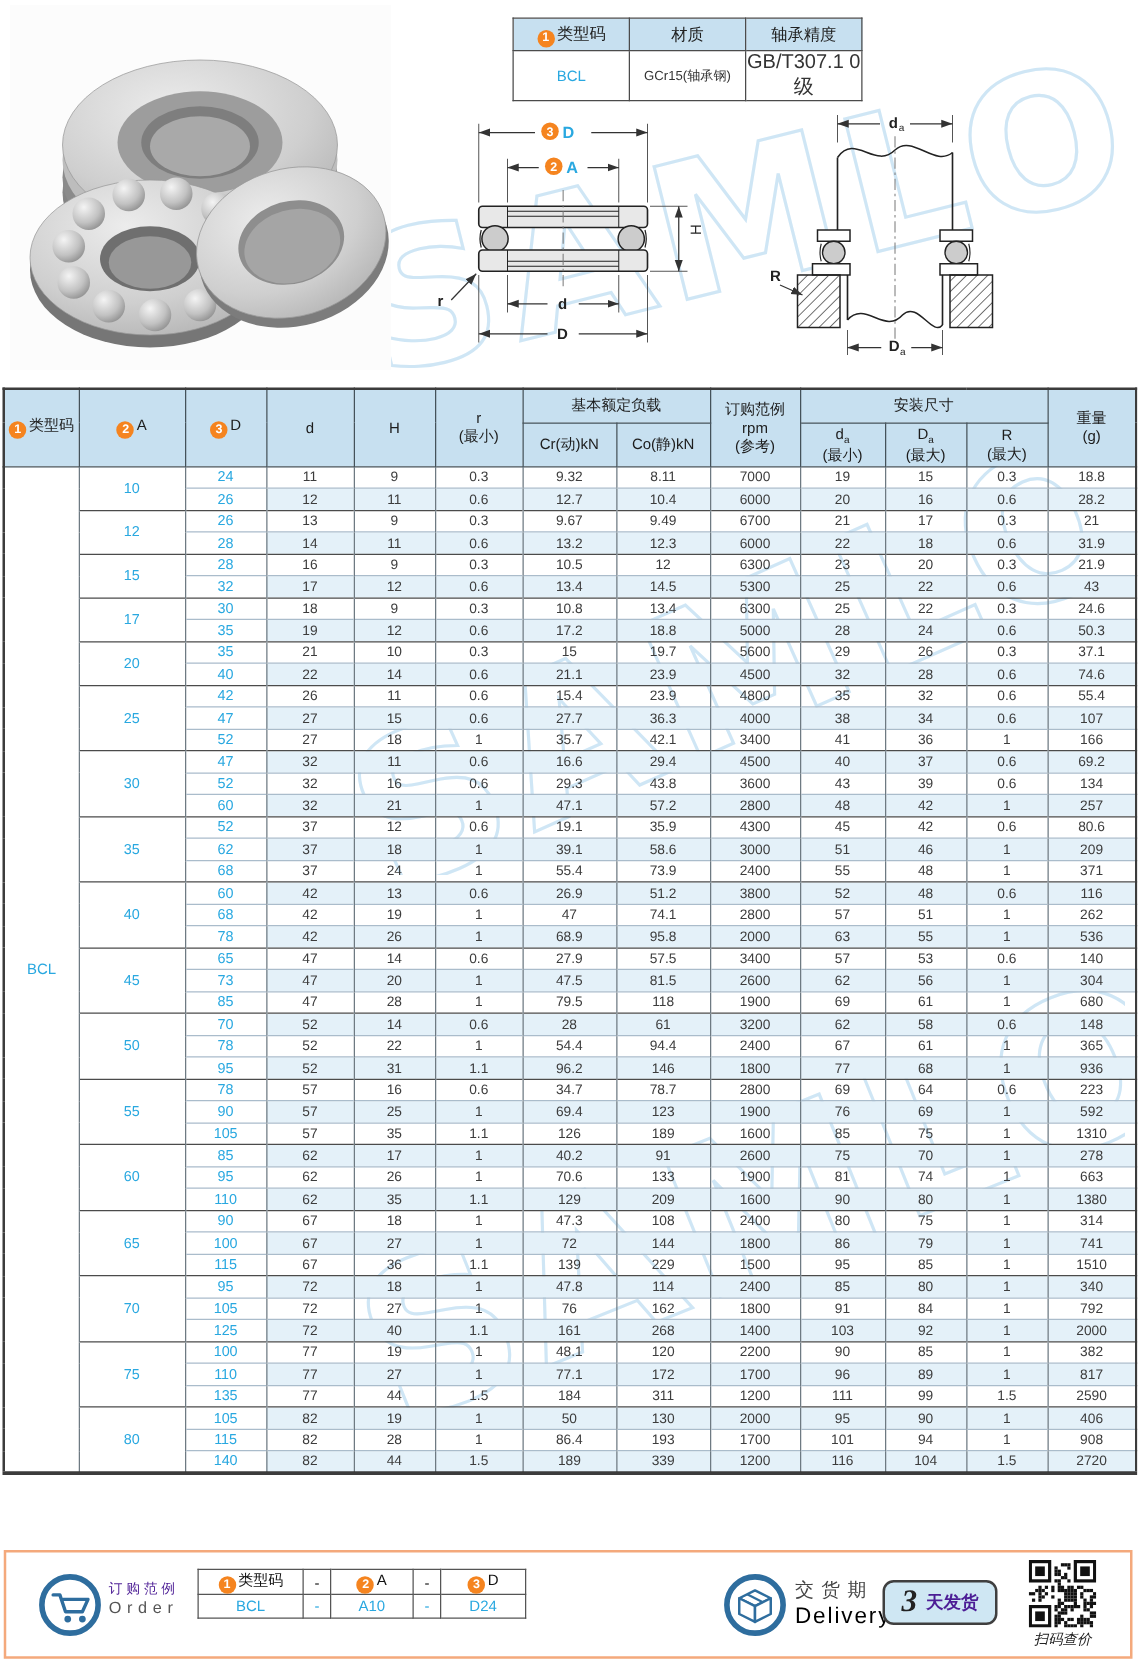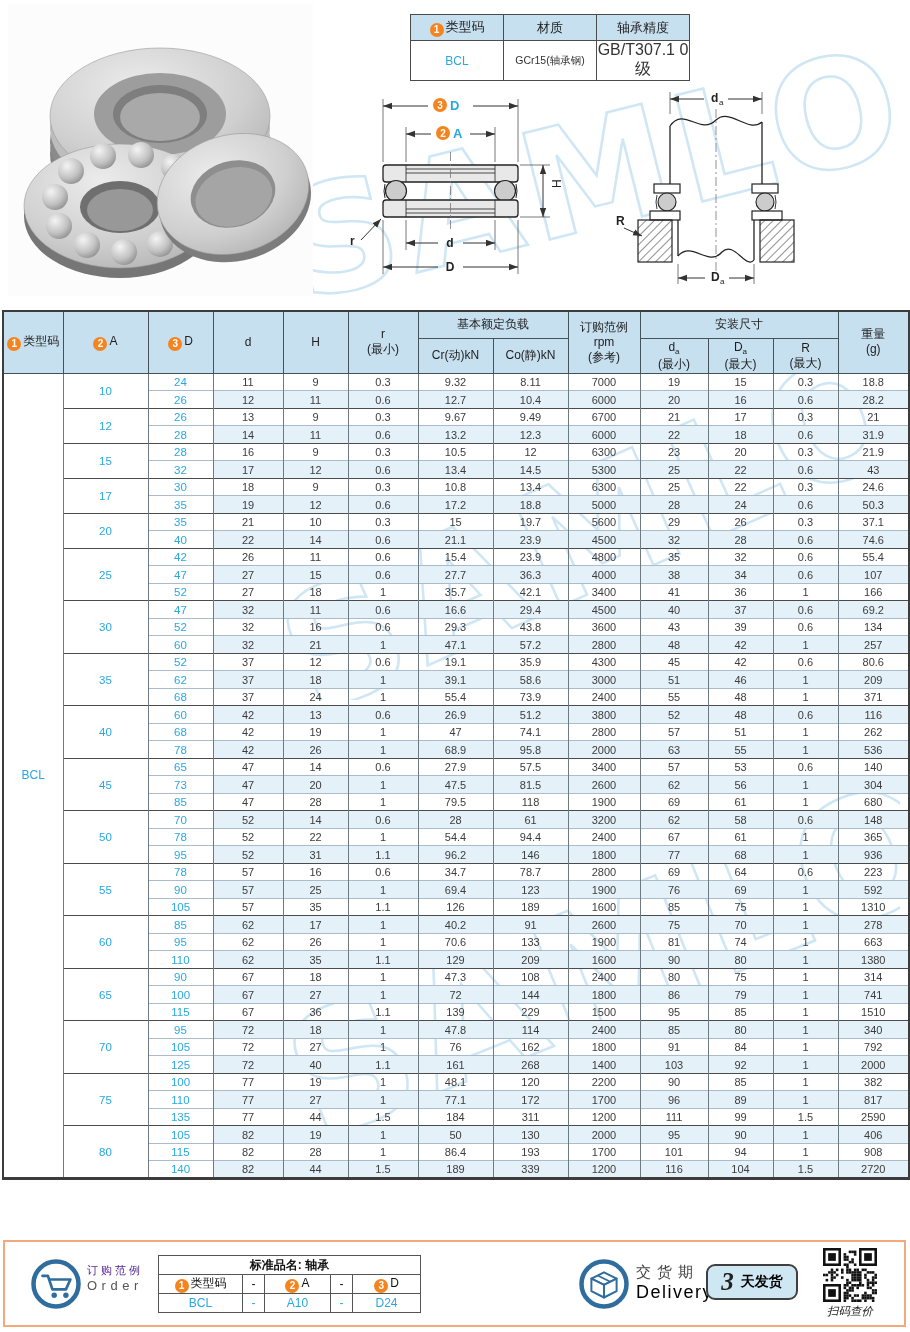--- a/index.html
+++ b/index.html
@@ -63,21 +63,21 @@
   .order-table th, .order-table td { border:1.5px solid #555; text-align:center; font-size:12px; height:19px; }
   .order-table th { font-weight:bold; color:#111; background:#fff; }
   .order-table .hdr { font-weight:normal; }
   .order-table td.blue { color:#29a8e0; }
   .delivery-label { position:absolute; left:631px; top:21px; }
   .delivery-label .cn { font-size:15px; color:#444; letter-spacing:6px; white-space:nowrap; }
   .delivery-label .en { font-size:18px; color:#000000; letter-spacing:1.5px; white-space:nowrap; }
   .days-box { position:absolute; left:701px; top:22px; width:92px; height:36px; background:#cfe7f3;
               border:2px solid #3f3f3f; border-radius:9px; display:flex; align-items:center; justify-content:center; gap:7px; }
   .days-box .num { font-size:25px; font-style:italic; font-weight:bold; color:#222; font-family:"Liberation Serif","DejaVu Serif",serif; }
-  .days-box .txt { font-size:14px; font-weight:bold; color:#000000; }
+  .days-box .txt { font-size:14px; font-weight:bold; color:#4c1d95; }
   .qr-block { position:absolute; left:817px; top:6px; width:56px; text-align:center; }
   .qr-block svg { display:block; width:54px; height:54px; margin:0 auto; }
   .qr-caption { font-size:11.5px; color:#222; margin-top:2px; white-space:nowrap;font-style:italic; }
 </style>
 </head>
 <body>
 
 <div class="page">
 
   <svg class="wm" style="left:260px; top:40px;" width="640" height="260">
@@ -960,23 +960,20 @@
     </div>
     <table class="order-table">
       <colgroup>
           <col style="width:84px">
           <col style="width:22px">
           <col style="width:66px">
           <col style="width:22px">
           <col style="width:68px">
         </colgroup>
       <tbody>
-          <tr>
-            <th colspan="5">标准品名: 轴承</th>
-          </tr>
       <tr>
         <th class="hdr"><span class="mark">1</span><span>类型码</span></th>
         <th class="hdr">-</th>
         <th class="hdr"><span class="mark">2</span><span>A</span></th>
         <th class="hdr">-</th>
         <th class="hdr"><span class="mark">3</span><span>D</span></th>
       </tr>
       <tr>
         <td class="blue">BCL</td>
         <td class="blue">-</td>

